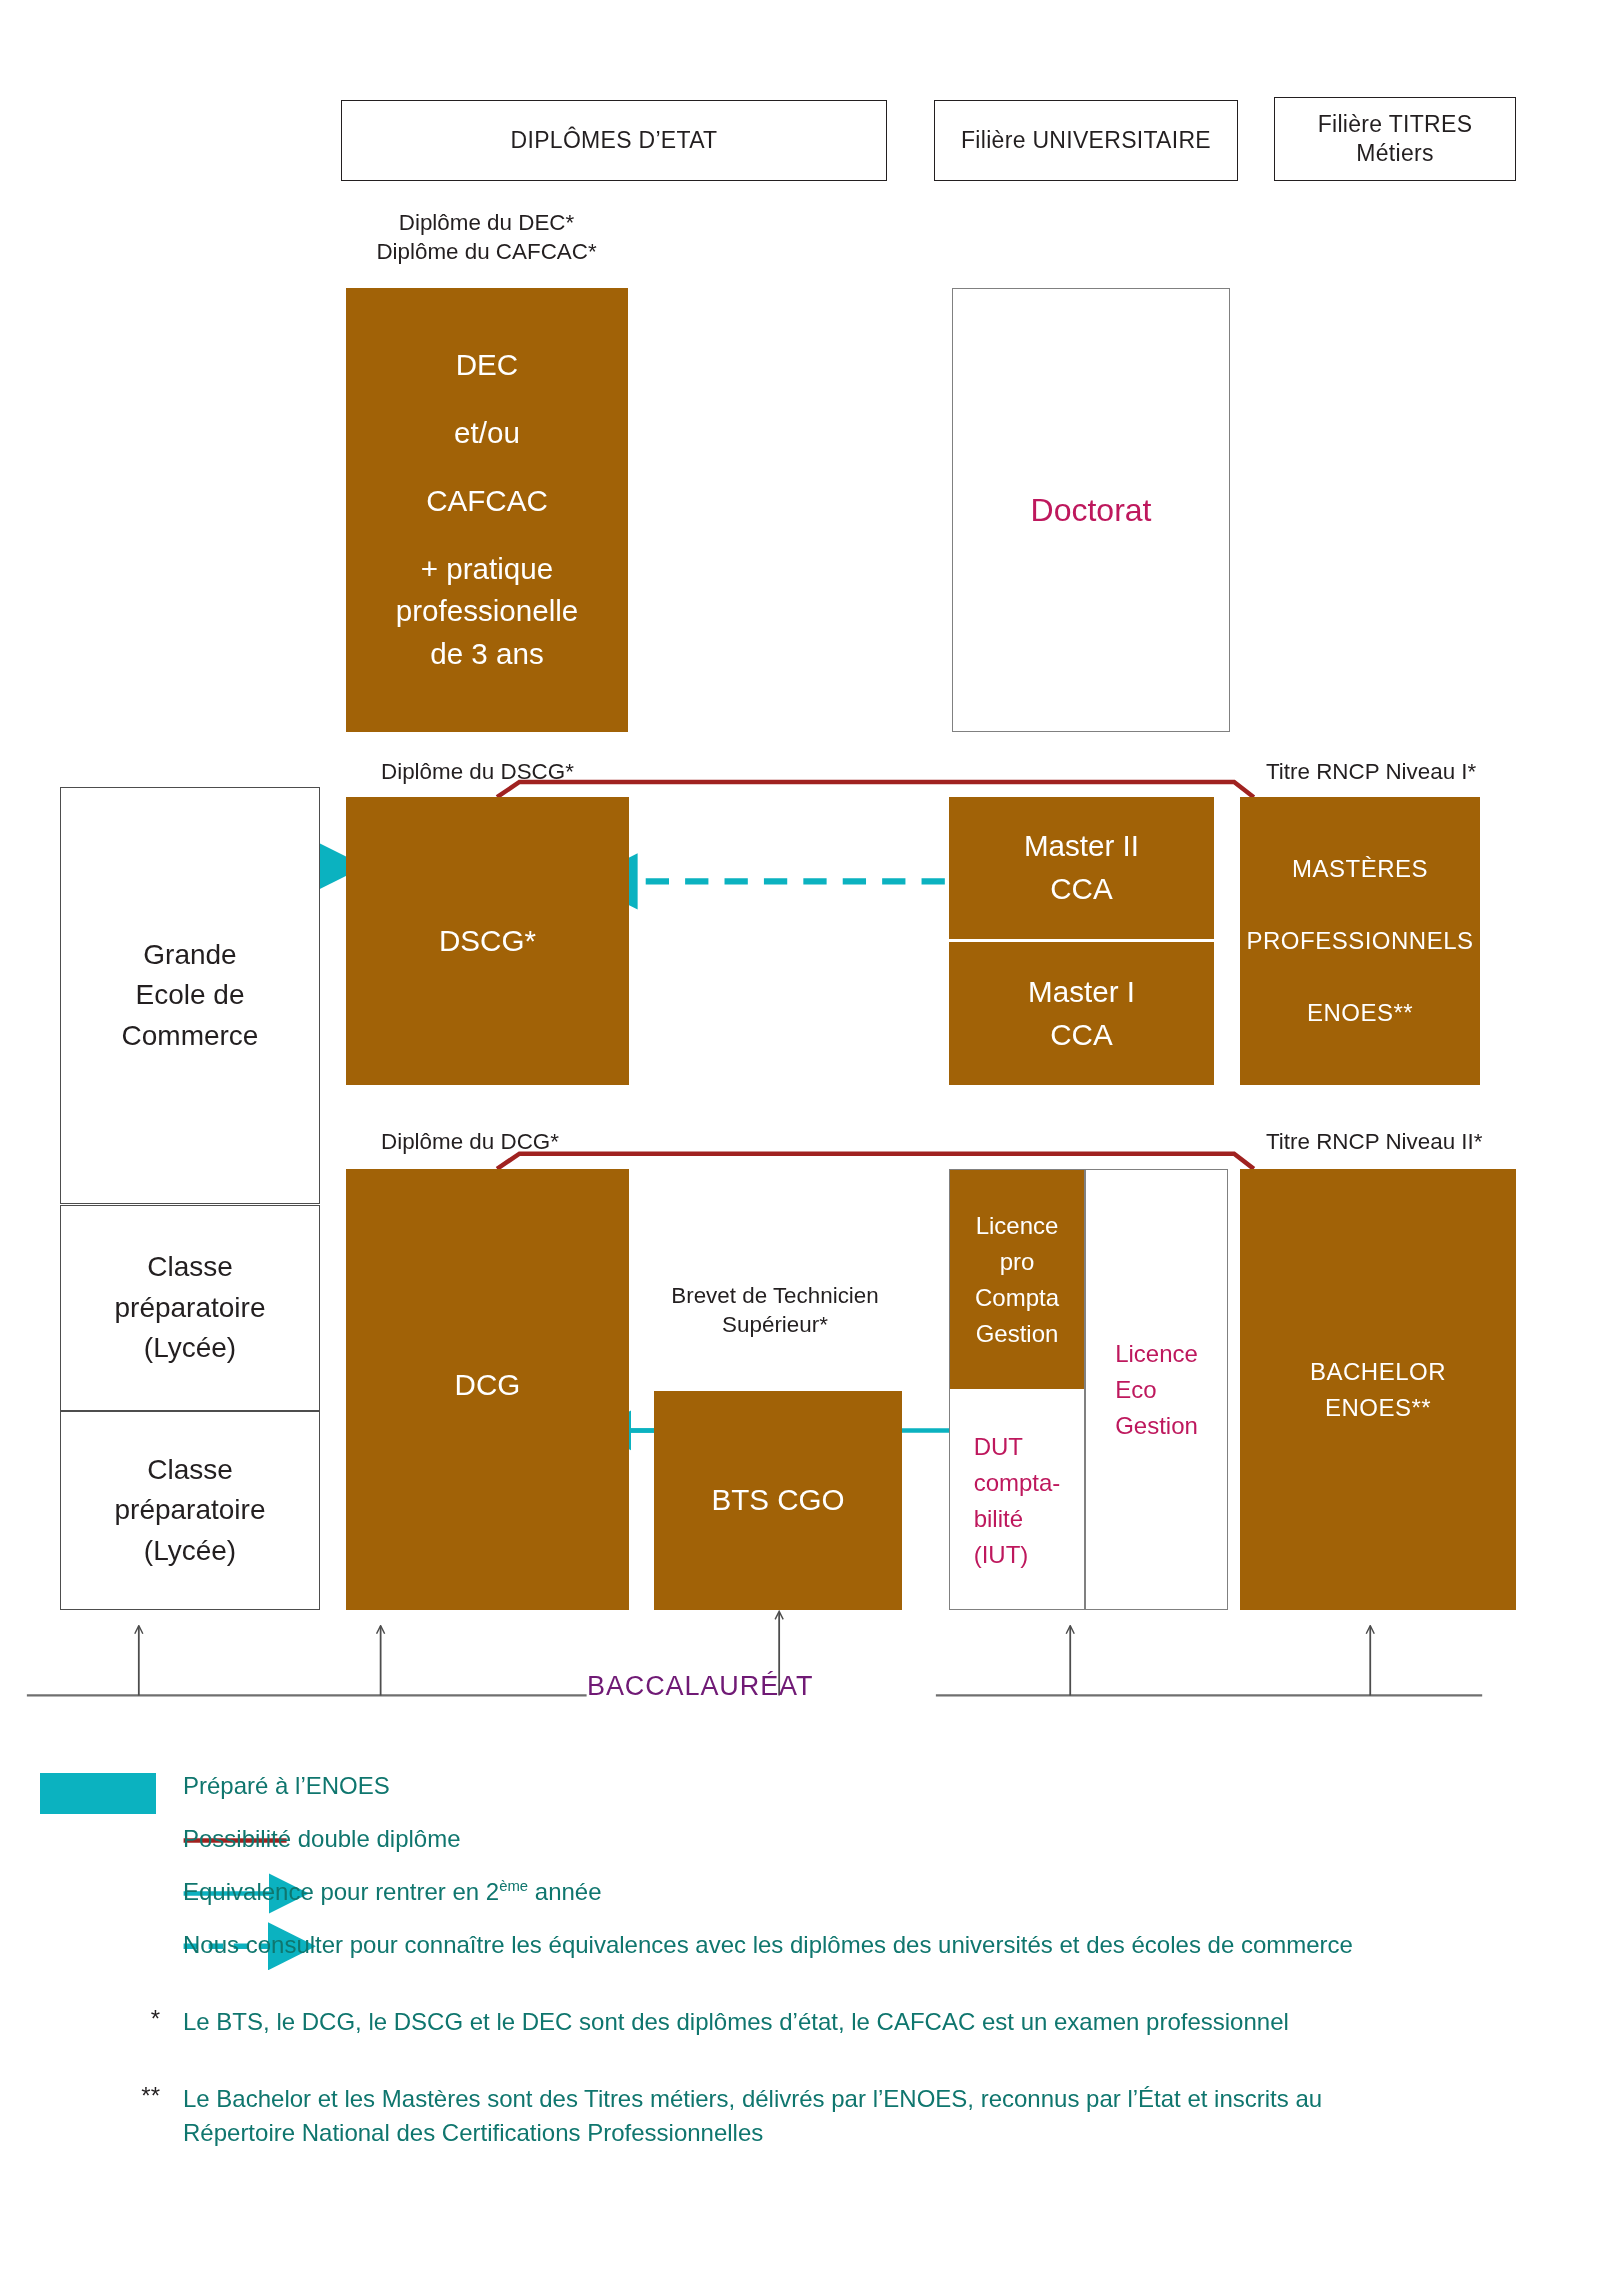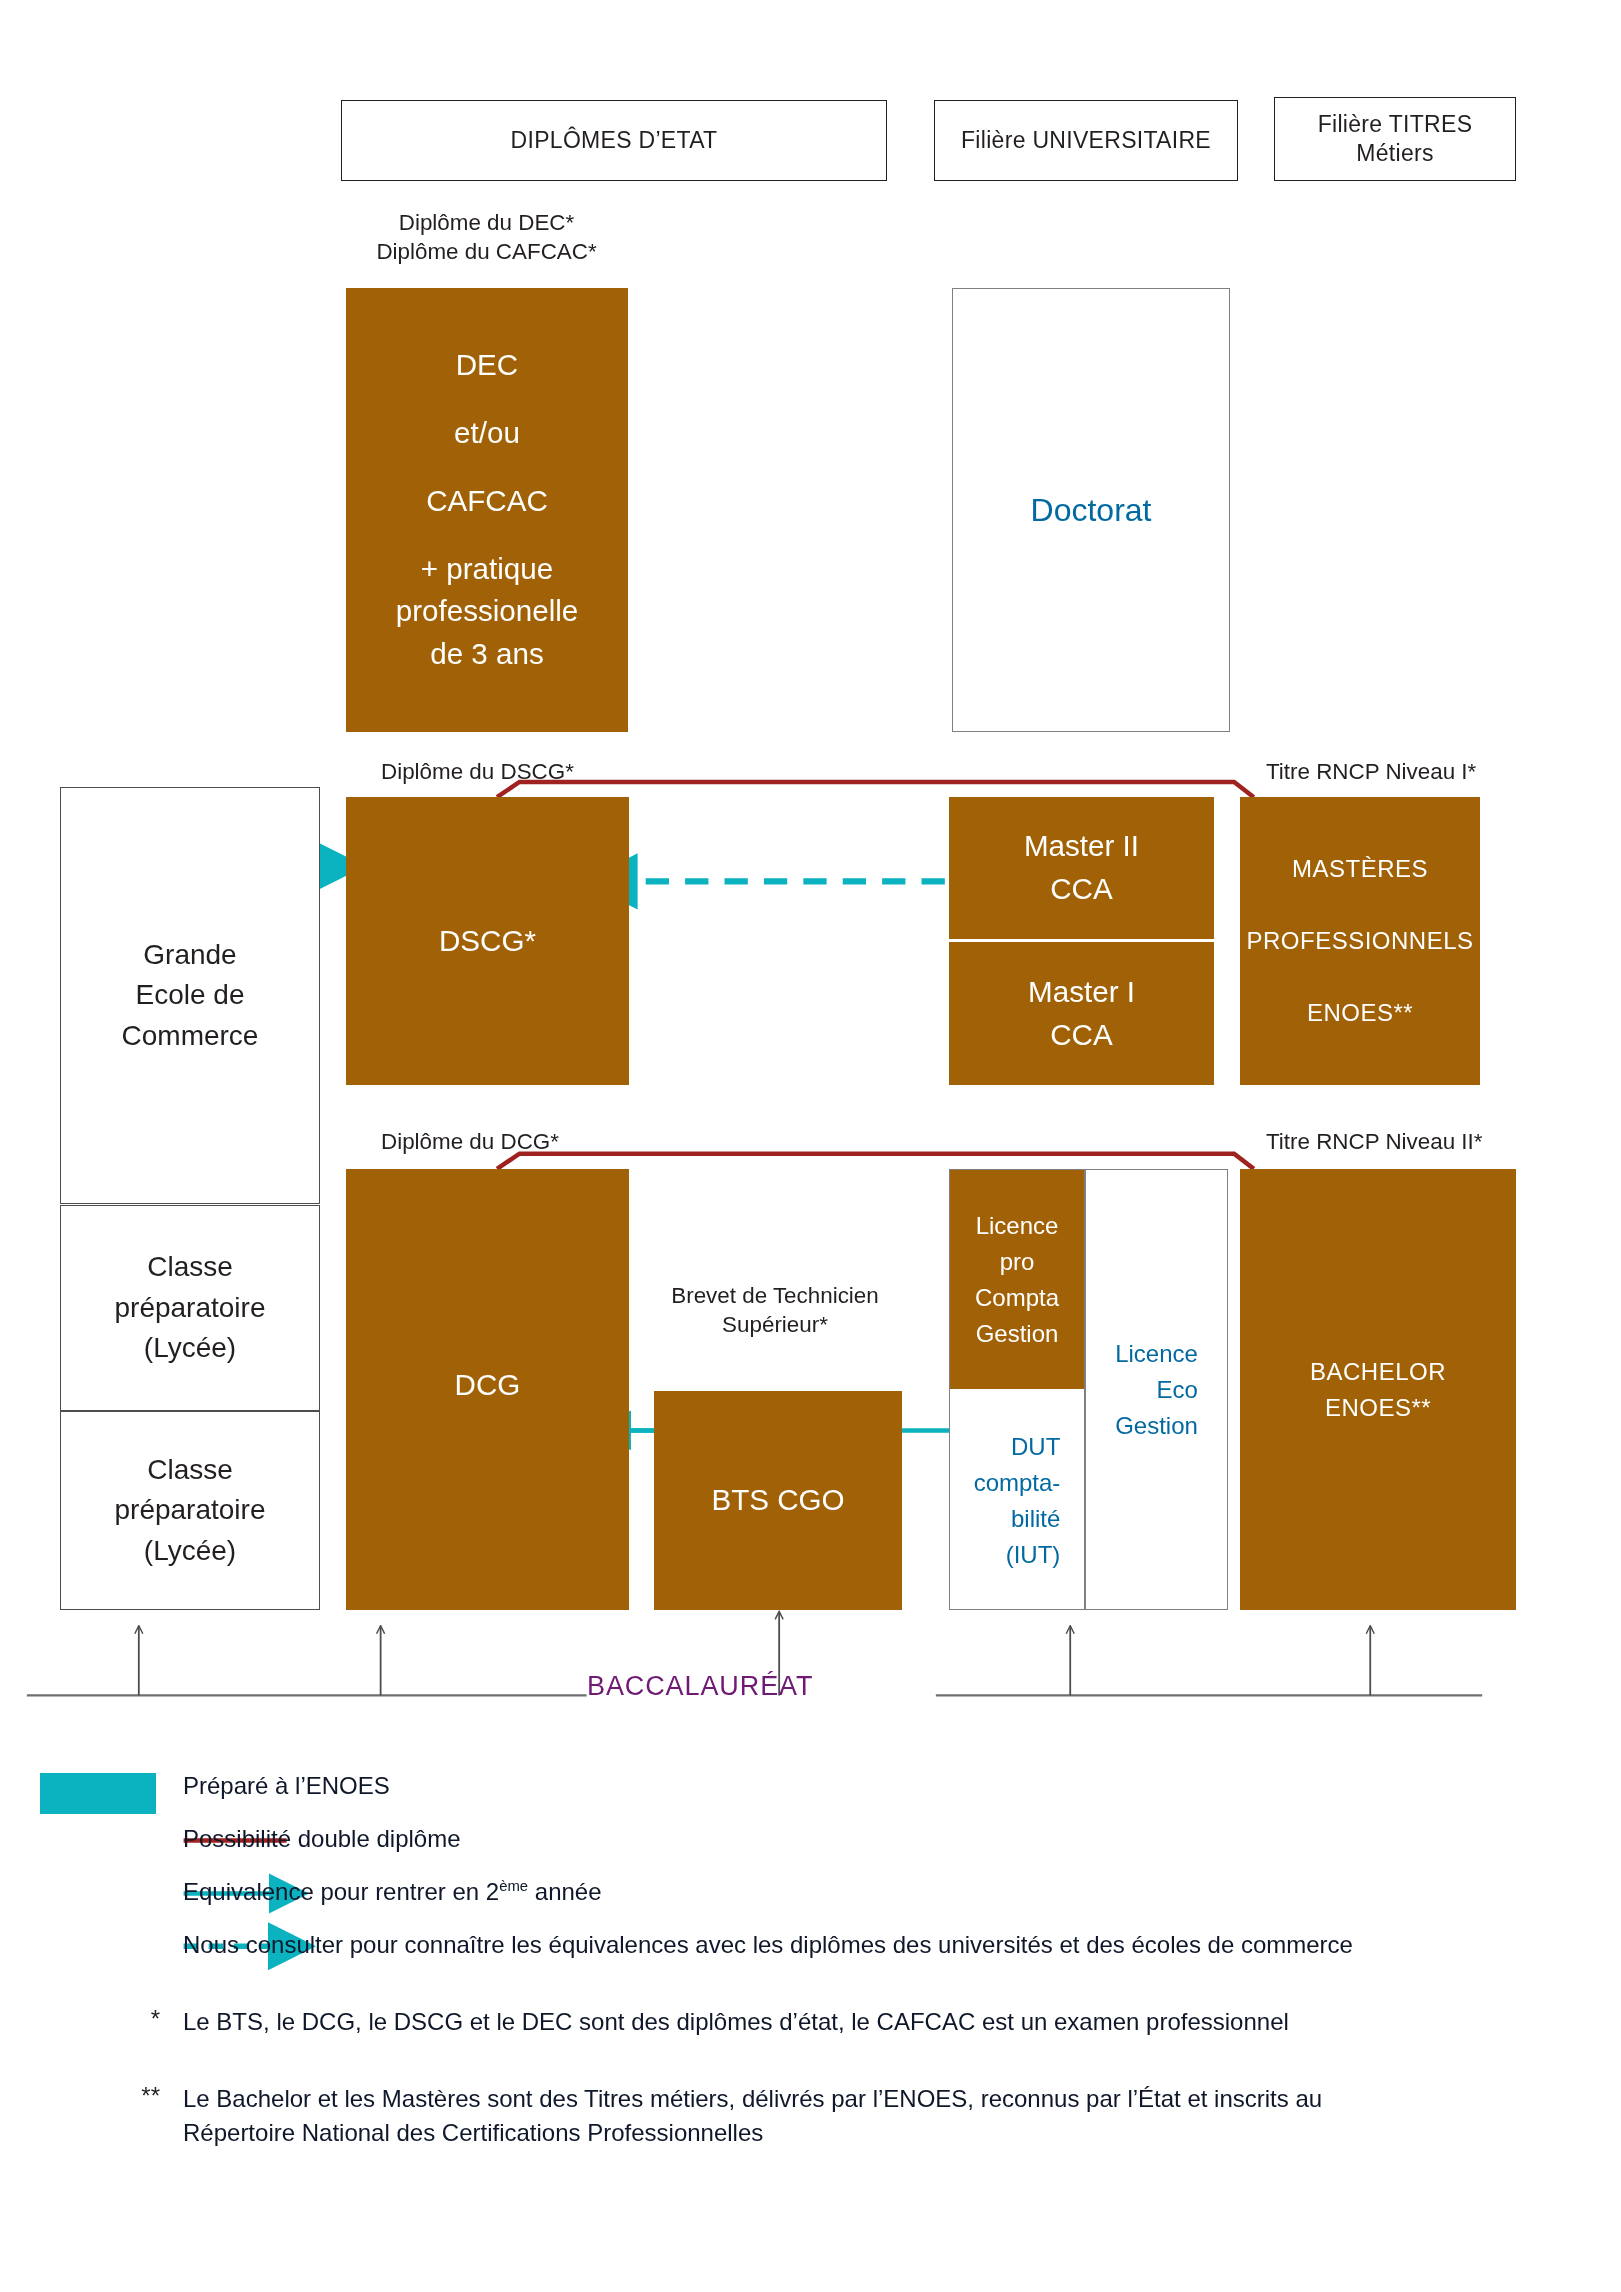--- a/index.html
+++ b/index.html
@@ -48,22 +48,22 @@
     justify-content: center;
     text-align: center;
   }
   .white-box {
     background: #ffffff;
     border: 1.3px solid #808080;
     display: flex;
     flex-direction: column;
     align-items: center;
     justify-content: center;
-    text-align: right;
-    color: #0369a1;
+    text-align: left;
+    color: #be185d;
   }
 
   .blk-label {
     font-size: 29.6px;
     line-height: 1.45;
   }
   .blk-label.small { font-size: 24px; line-height: 1.5; }
   .blk-label.caps  { letter-spacing: 0.5px; }
 
   
@@ -105,21 +105,21 @@
     width: 143px;
     flex: 0 0 143px;
     display: flex;
     align-items: center;
     justify-content: flex-start;
     padding-top: 3.6px;
   }
   .legend-text {
     font-size: 24px;
     line-height: 1.42;
-    color: #0f172a;
+    color: #0f766e;
   }
   .swatch {
     width: 116px;
     height: 41px;
     background: #0bb2c0;
   }
   .fn-marker {
     width: 143px;
     flex: 0 0 143px;
     text-align: right;

